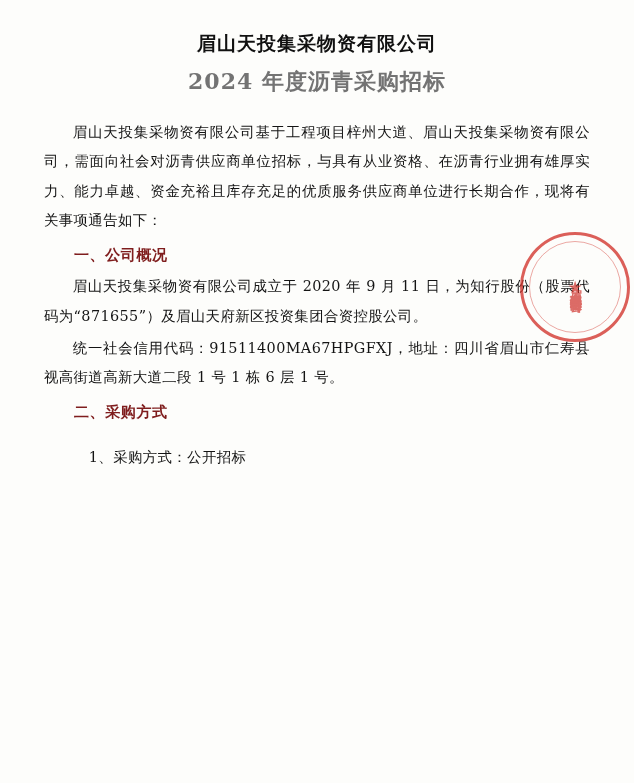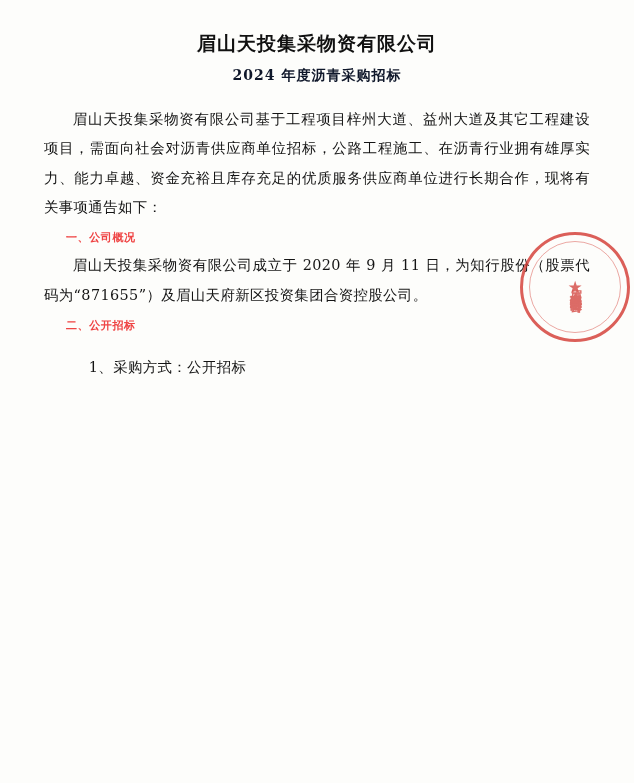--- a/index.html
+++ b/index.html
@@ -28,48 +28,48 @@
     margin-top: 6px;
   }
   .doc-title {
     font-size: 19px;
     font-weight: bold;
     letter-spacing: 1px;
     line-height: 1.6;
     color: #111;
   }
   .doc-subtitle {
-    font-size: 14px;
+    font-size: 22px;
     font-weight: bold;
     letter-spacing: 1px;
     line-height: 1.6;
     margin-top: 6px;
-    color: #0f172a;
+    color: #737373;
   }
   .body-block {
     margin-top: 18px;
   }
   p.para {
     font-size: 14.4px;
     line-height: 2.05;
     margin: 0 0 2px 0;
     text-align: justify;
     text-justify: inter-ideograph;
     text-indent: 2em;
     letter-spacing: 0.4px;
     color: #141414;
   }
   p.section-head {
-    font-size: 11px;
+    font-size: 15px;
     line-height: 2.05;
     margin: 4px 0 2px 0;
     text-indent: 2em;
     font-weight: bold;
     letter-spacing: 0.6px;
-    color: #ef4444;
+    color: #7f1d1d;
   }
   p.item {
     font-size: 14.4px;
     line-height: 2.05;
     margin: 16px;
     text-indent: 2em;
     letter-spacing: 0.4px;
     color: #141414;
   }
   
@@ -136,22 +136,23 @@
       <div class="seal-star">★</div>
     </div>
   </div>
 
   <div class="title-block">
     <div class="doc-title">眉山天投集采物资有限公司</div>
     <div class="doc-subtitle">2024 年度沥青采购招标</div>
   </div>
 
   <div class="body-block">
-    <p class="para">眉山天投集采物资有限公司基于工程项目梓州大道、益州大道及其它工程建设项目，需面向社会对沥青供应商单位招标，公路工程施工、在沥青行业拥有雄厚实力、能力卓越、资金充裕且库存充足的优质服务供应商单位进行长期合作，现将有关事项通告如下：</p>
+    <p class="para">眉山天投集采物资有限公司基于工程项目梓州大道、眉山天投集采物资有限公司，需面向社会对沥青供应商单位招标，与具有从业资格、在沥青行业拥有雄厚实力、能力卓越、资金充裕且库存充足的优质服务供应商单位进行长期合作，现将有关事项通告如下：</p>
 
     <p class="section-head">一、公司概况</p>
     <p class="para">眉山天投集采物资有限公司成立于 2020 年 9 月 11 日，为知行股份（股票代码为“871655”）及眉山天府新区投资集团合资控股公司。</p>
+    <p class="para">统一社会信用代码：91511400MA67HPGFXJ，地址：四川省眉山市仁寿县视高街道高新大道二段 1 号 1 栋 6 层 1 号。</p>
 
-    <p class="section-head">二、公开招标</p>
+    <p class="section-head">二、采购方式</p>
     <p class="item">1、采购方式：公开招标</p>
   </div>
 
 </div>
 
 </body></html>

